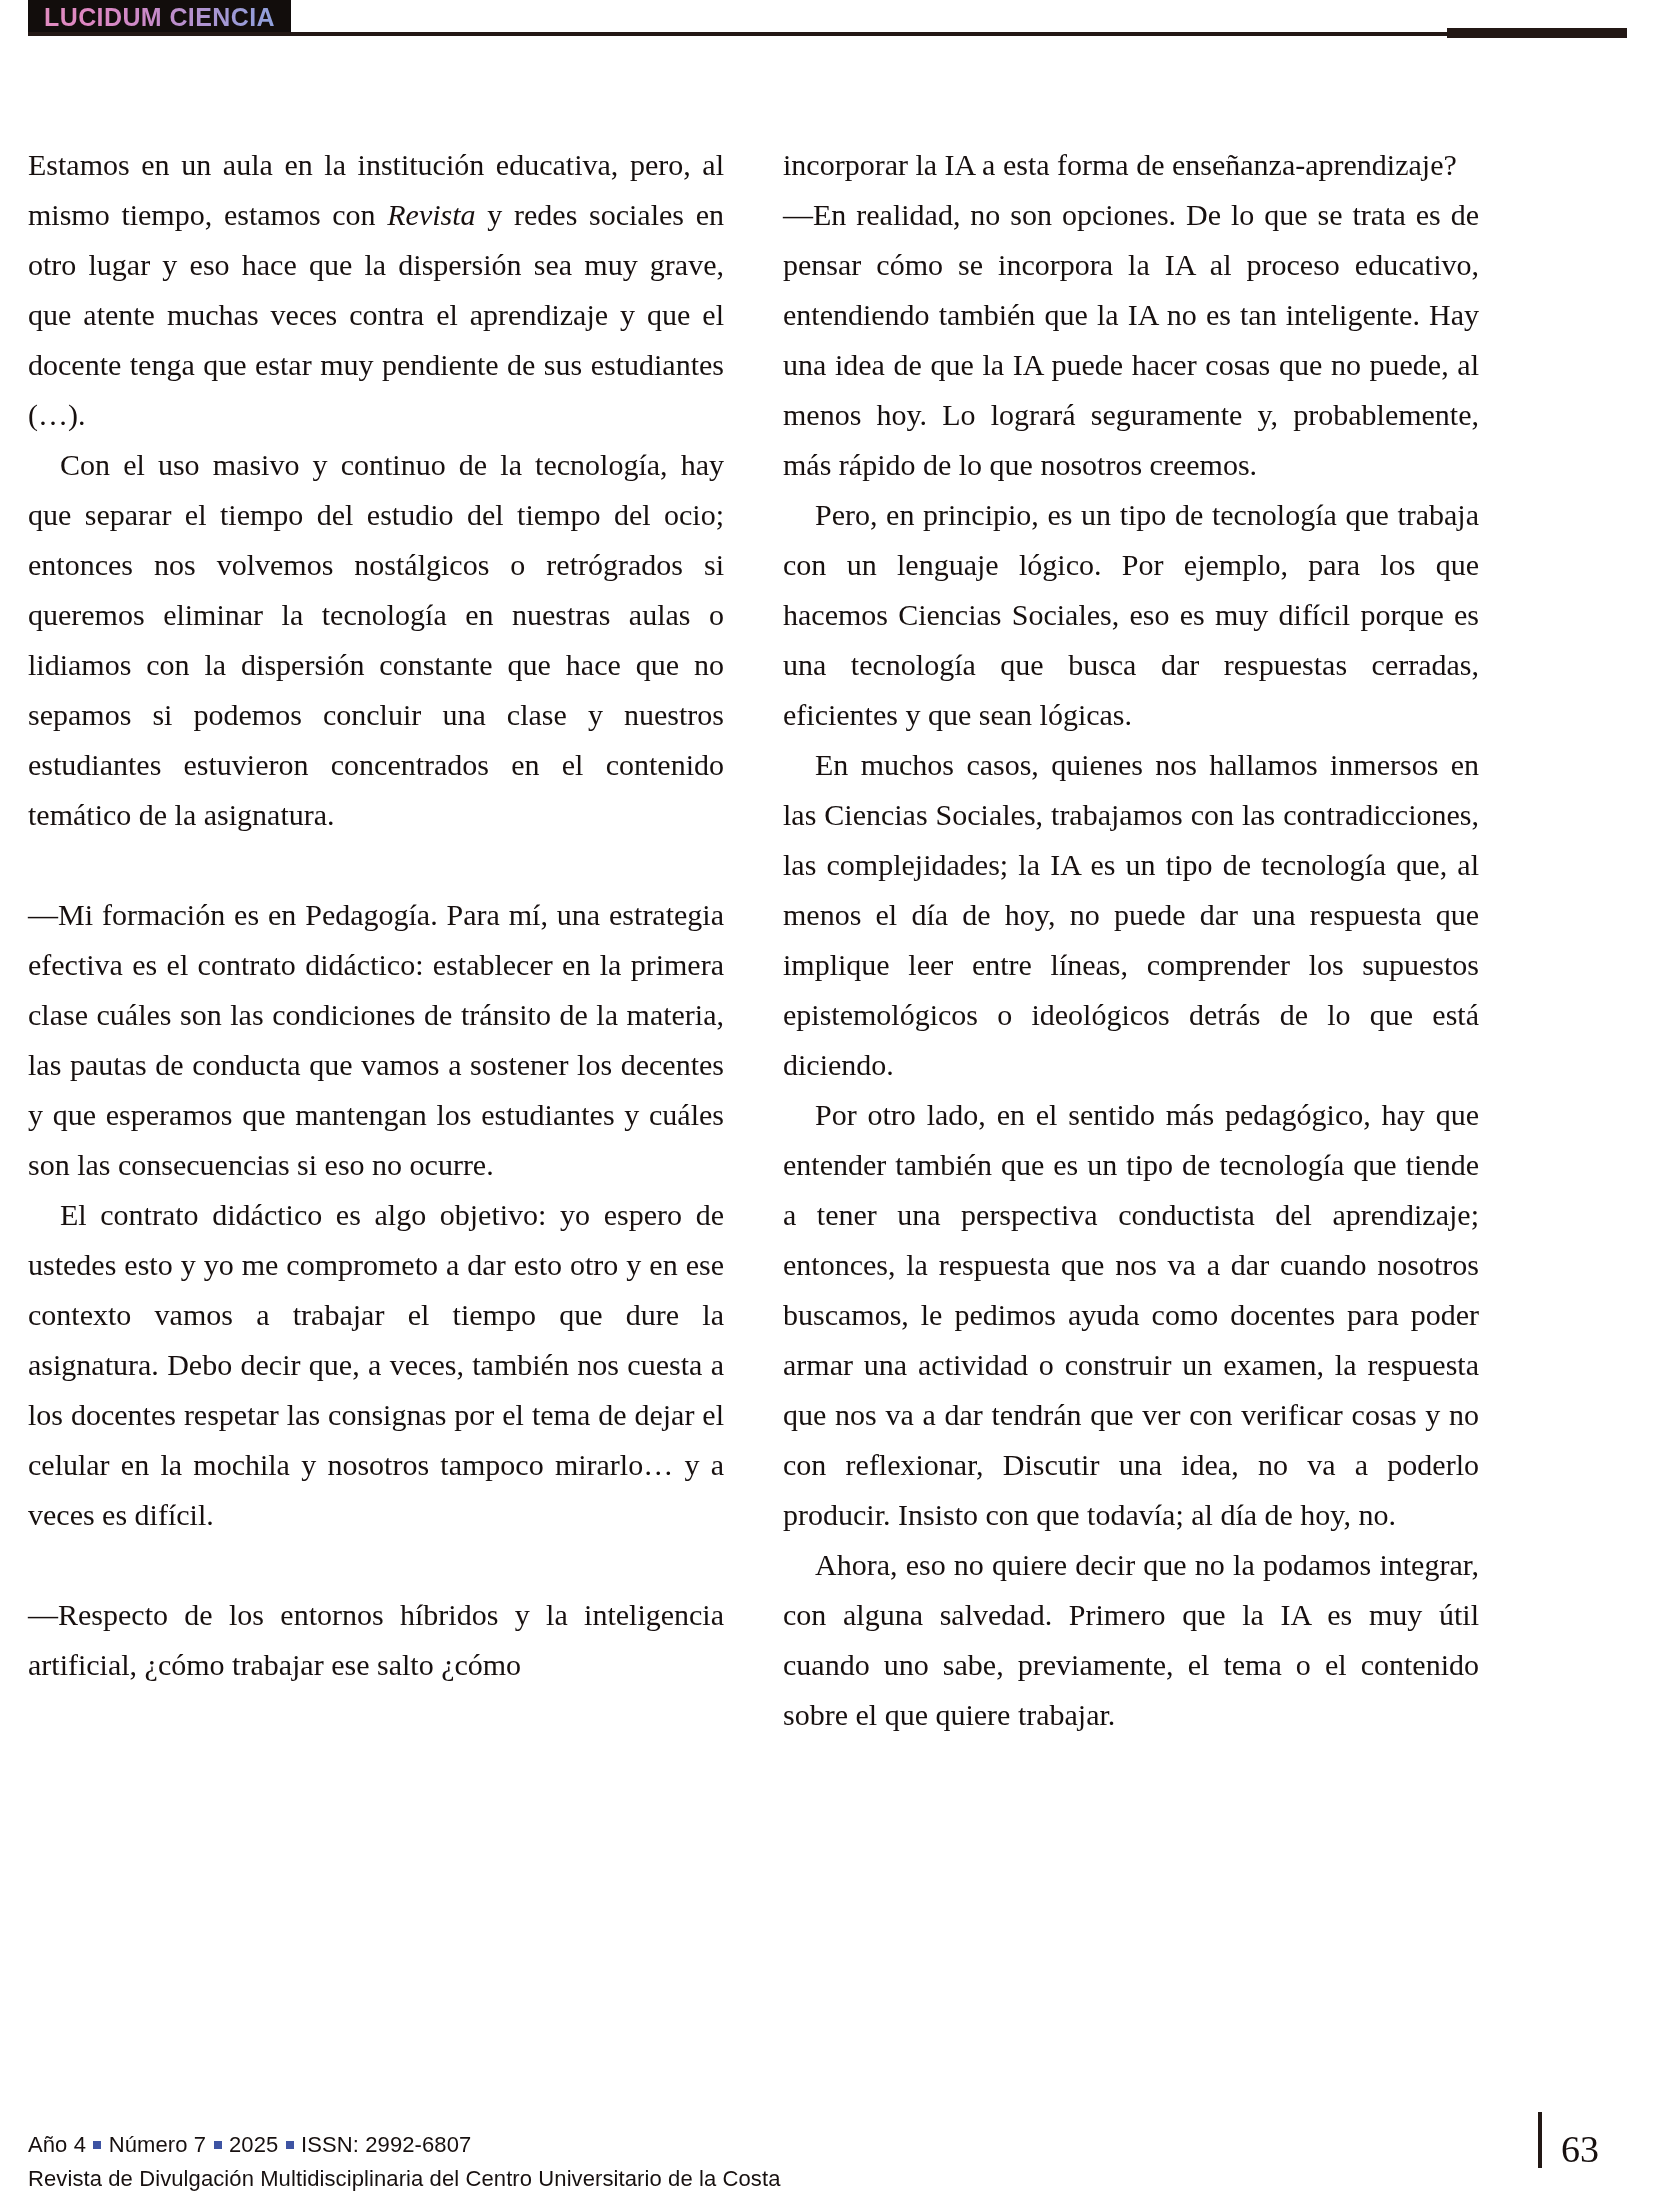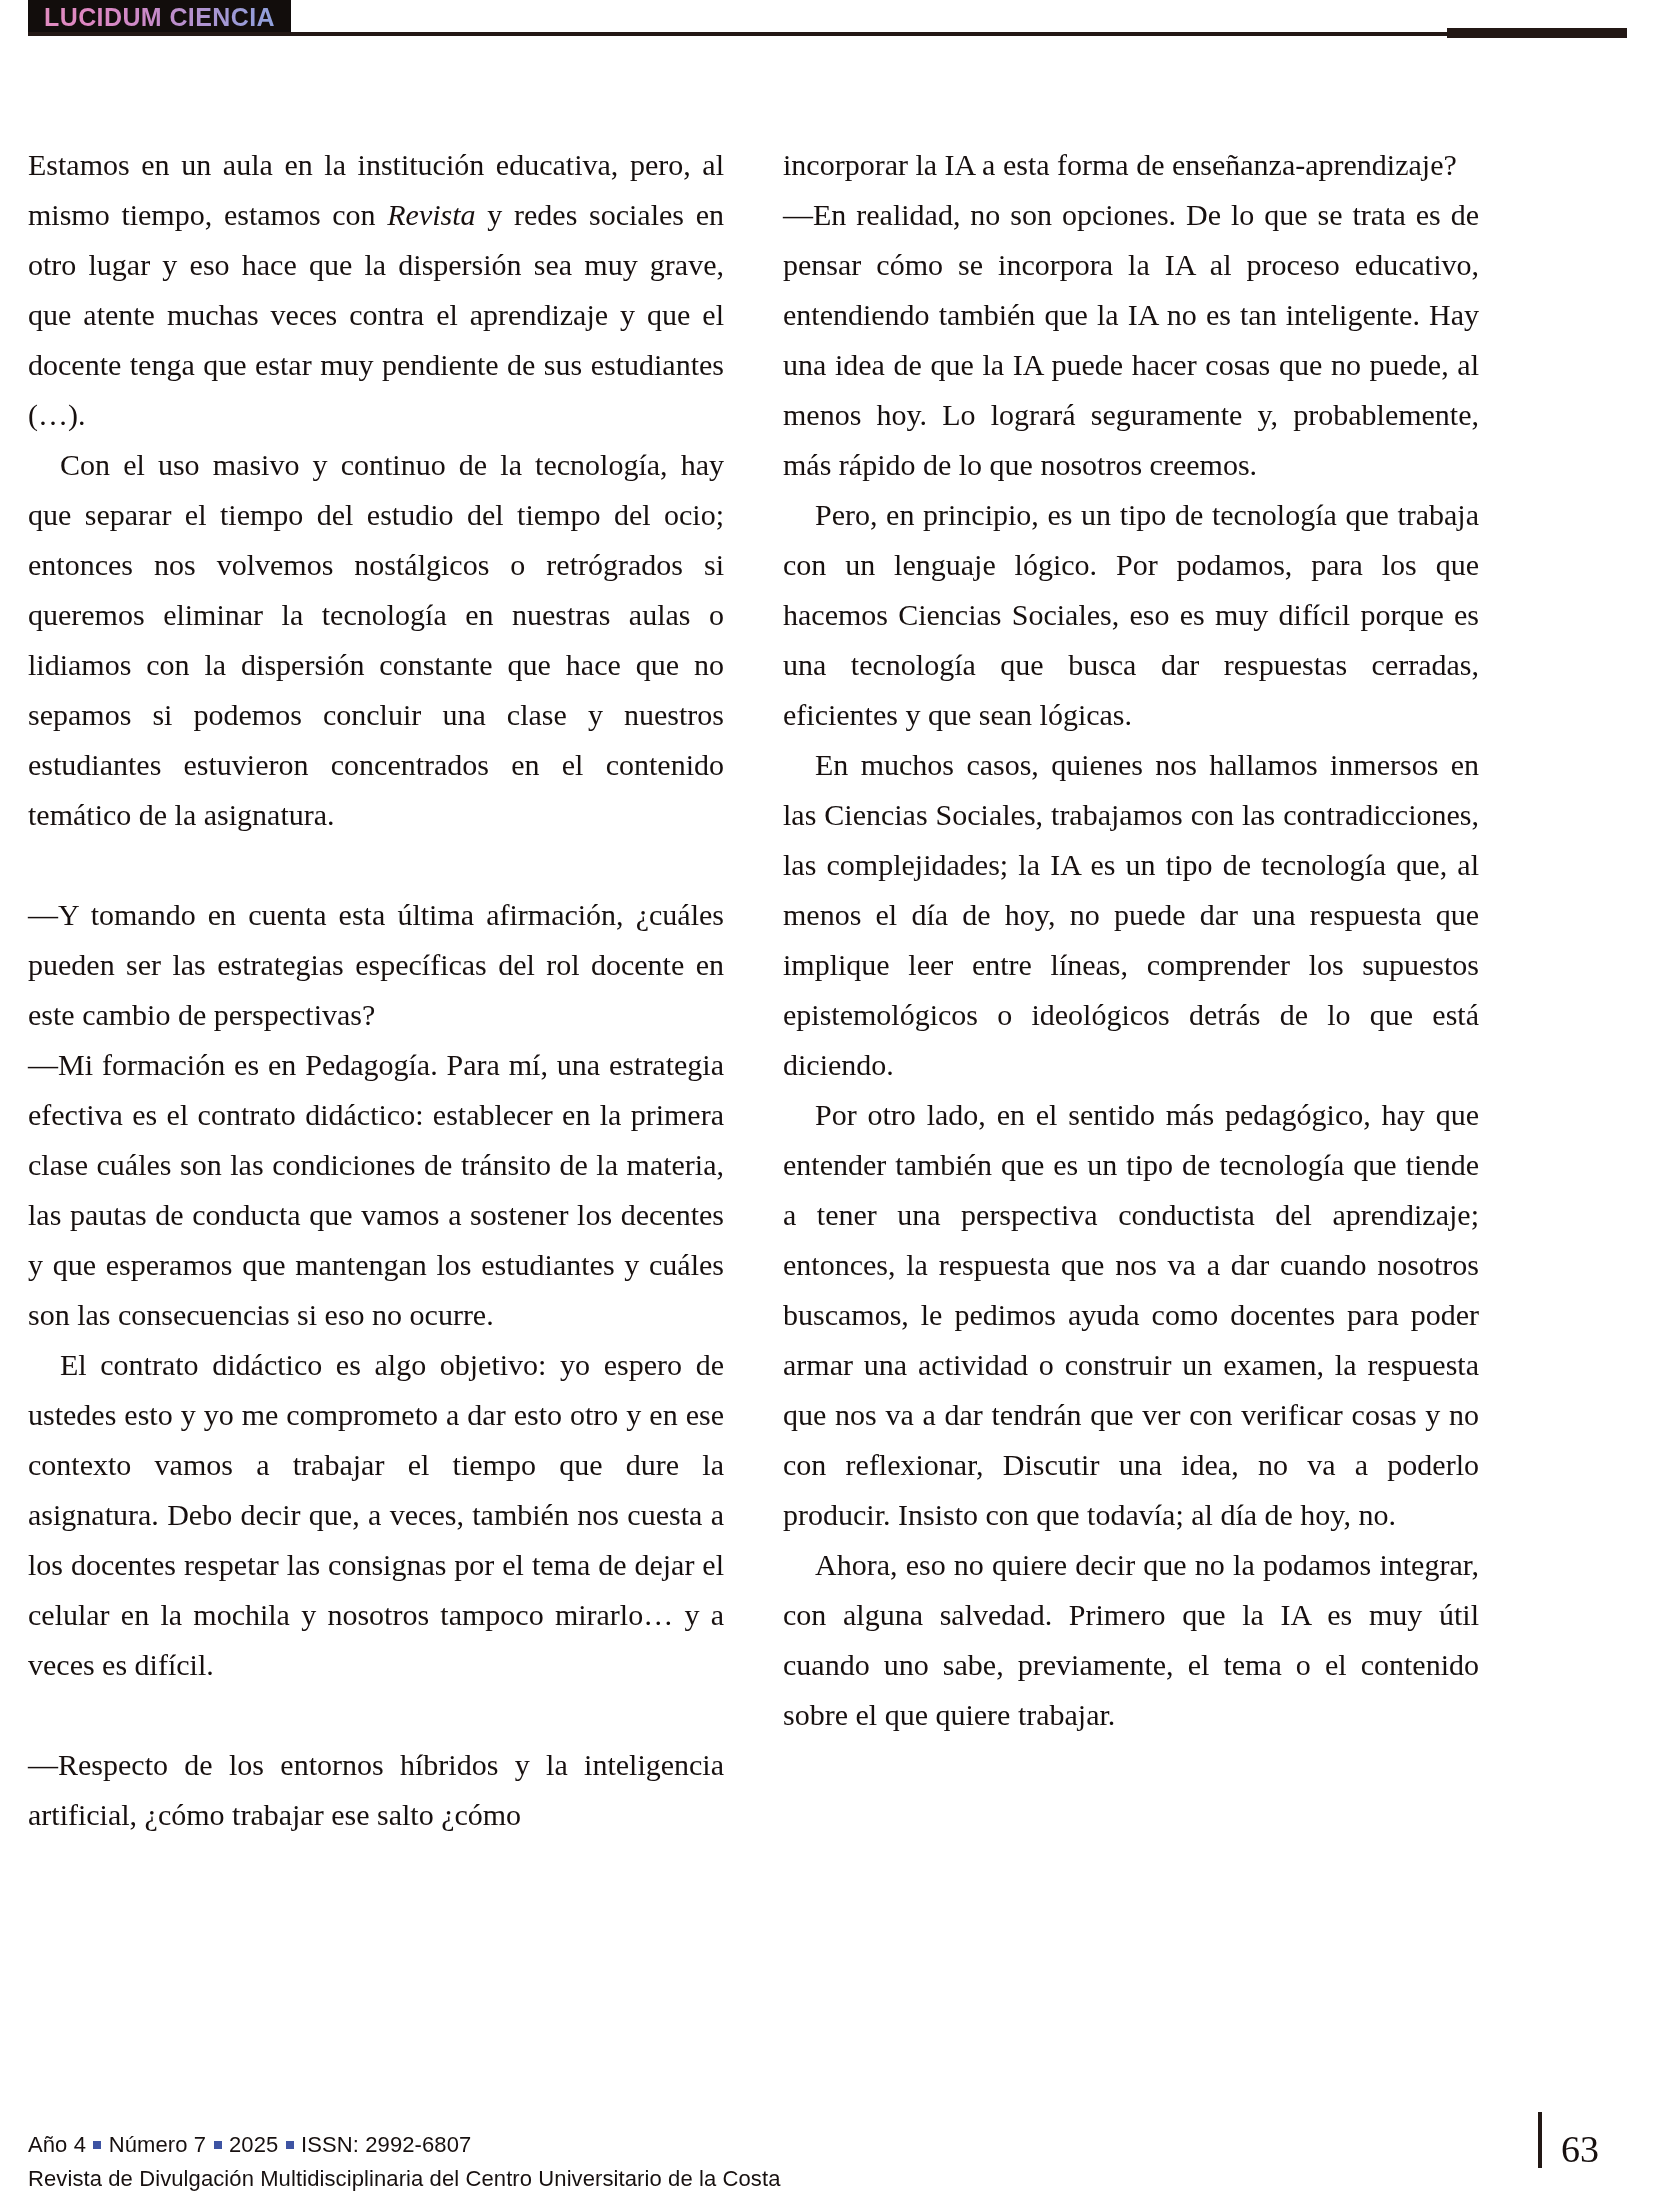--- a/index.html
+++ b/index.html
@@ -152,31 +152,30 @@
   <div class="rule-thin"></div>
   <div class="rule-thick"></div>
 </div>
 
 <div class="page-body">
 
   <div class="col">
     <p>Estamos en un aula en la institución educativa, pero, al mismo tiempo, estamos con <em>Revista</em> y redes sociales en otro lugar y eso hace que la dispersión sea muy grave, que atente muchas veces contra el aprendizaje y que el docente tenga que estar muy pendiente de sus estudiantes (…).</p>
     <p class="indent">Con el uso masivo y continuo de la tecnología, hay que separar el tiempo del estudio del tiempo del ocio; entonces nos volvemos nostálgicos o retrógrados si queremos eliminar la tecnología en nuestras aulas o lidiamos con la dispersión constante que hace que no sepamos si podemos concluir una clase y nuestros estudiantes estuvieron concentrados en el contenido temático de la asignatura.</p>
     <div class="spacer-gap"></div>
-    <p class="q">—Y tomando en cuenta esta última afirmación, ¿cuáles pueden ser las estrategias específicas del rol docente en este cambio de perspectivas?</p>
     <p>—Mi formación es en Pedagogía. Para mí, una estrategia efectiva es el contrato didáctico: establecer en la primera clase cuáles son las condiciones de tránsito de la materia, las pautas de conducta que vamos a sostener los decentes y que esperamos que mantengan los estudiantes y cuáles son las consecuencias si eso no ocurre.</p>
     <p class="indent">El contrato didáctico es algo objetivo: yo espero de ustedes esto y yo me comprometo a dar esto otro y en ese contexto vamos a trabajar el tiempo que dure la asignatura. Debo decir que, a veces, también nos cuesta a los docentes respetar las consignas por el tema de dejar el celular en la mochila y nosotros tampoco mirarlo… y a veces es difícil.</p>
     <div class="spacer-gap"></div>
     <p class="q">—Respecto de los entornos híbridos y la inteligencia artificial, ¿cómo trabajar ese salto ¿cómo</p>
   </div>
 
   <div class="col">
     <p class="q">incorporar la IA a esta forma de enseñanza-aprendizaje?</p>
     <p>—En realidad, no son opciones. De lo que se trata es de pensar cómo se incorpora la IA al proceso educativo, entendiendo también que la IA no es tan inteligente. Hay una idea de que la IA puede hacer cosas que no puede, al menos hoy. Lo logrará seguramente y, probablemente, más rápido de lo que nosotros creemos.</p>
-    <p class="indent">Pero, en principio, es un tipo de tecnología que trabaja con un lenguaje lógico. Por podamos, para los que hacemos Ciencias Sociales, eso es muy difícil porque es una tecnología que busca dar respuestas cerradas, eficientes y que sean lógicas.</p>
+    <p class="indent">Pero, en principio, es un tipo de tecnología que trabaja con un lenguaje lógico. Por ejemplo, para los que hacemos Ciencias Sociales, eso es muy difícil porque es una tecnología que busca dar respuestas cerradas, eficientes y que sean lógicas.</p>
     <p class="indent">En muchos casos, quienes nos hallamos inmersos en las Ciencias Sociales, trabajamos con las contradicciones, las complejidades; la IA es un tipo de tecnología que, al menos el día de hoy, no puede dar una respuesta que implique leer entre líneas, comprender los supuestos epistemológicos o ideológicos detrás de lo que está diciendo.</p>
     <p class="indent">Por otro lado, en el sentido más pedagógico, hay que entender también que es un tipo de tecnología que tiende a tener una perspectiva conductista del aprendizaje; entonces, la respuesta que nos va a dar cuando nosotros buscamos, le pedimos ayuda como docentes para poder armar una actividad o construir un examen, la respuesta que nos va a dar tendrán que ver con verificar cosas y no con reflexionar, Discutir una idea, no va a poderlo producir. Insisto con que todavía; al día de hoy, no.</p>
     <p class="indent">Ahora, eso no quiere decir que no la podamos integrar, con alguna salvedad. Primero que la IA es muy útil cuando uno sabe, previamente, el tema o el contenido sobre el que quiere trabajar.</p>
   </div>
 
 </div>
 
 <div class="footer">
   <div class="foot-left">
     <span class="foot-line"><span>Año 4</span><span class="sq"></span><span>Número 7</span><span class="sq"></span><span>2025</span><span class="sq"></span><span>ISSN: 2992-6807</span></span>

